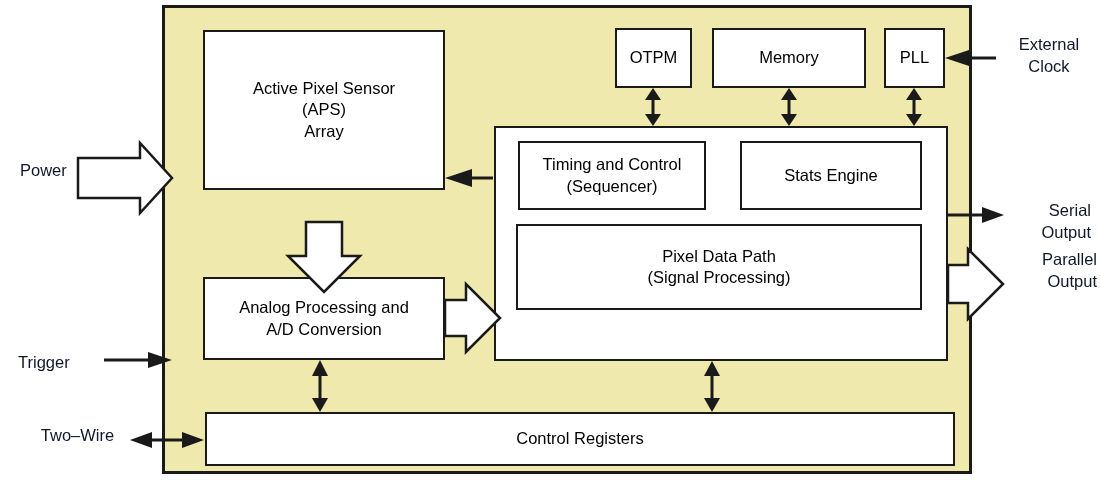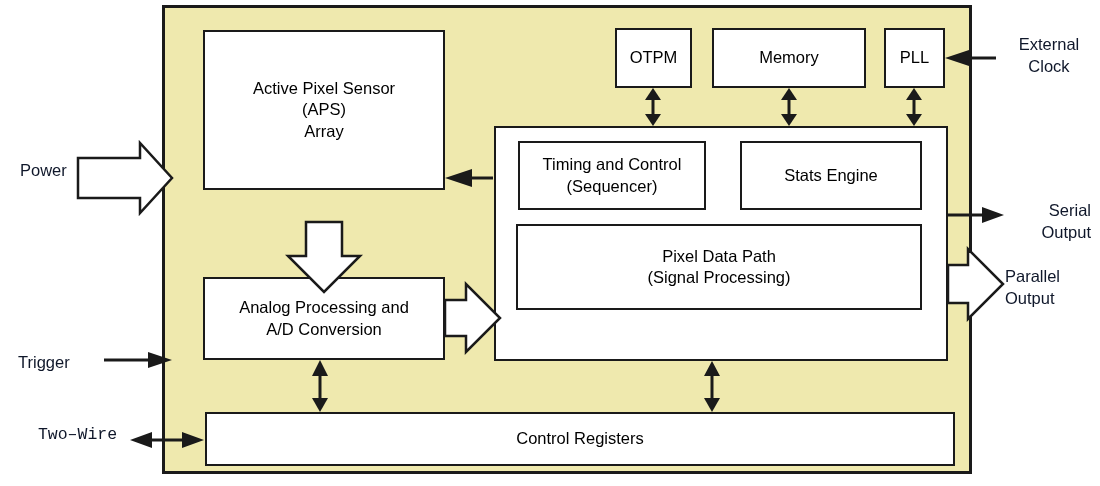--- a/index.html
+++ b/index.html
@@ -119,35 +119,35 @@
   </div>
 
   <div class="ext-label" style="left:8px; top:159px; width:66px; font-size:16.5px; text-align:left;margin-left:12px;">
     <span class="line">Power</span>
   </div>
 
   <div class="ext-label" style="left:18px; top:351px; width:76px; font-size:16.5px; text-align:left;">
     <span class="line">Trigger</span>
   </div>
 
-  <div class="ext-label" style="left:10px; top:424px; width:135px; font-size:16.5px; font-family:Liberation Mono, monospace;">
+  <div class="ext-label" style="left:10px; top:424px; width:135px; font-size:16.5px; ">
     <span class="line">Two–Wire</span>
   </div>
 
   <div class="ext-label" style="left:1003px; top:33px; width:92px; font-size:16.5px; text-align:center;">
     <span class="line">External</span>
     <span class="line">Clock</span>
   </div>
 
   <div class="ext-label" style="left:1009px; top:199px; width:82px; font-size:16.5px; text-align:right;">
     <span class="line">Serial</span>
     <span class="line">Output</span>
   </div>
 
-  <div class="ext-label" style="left:1005px; top:265px; width:92px; font-size:16.5px; text-align:left;">
+  <div class="ext-label" style="left:1005px; top:248px; width:92px; font-size:16.5px; text-align:right;">
     <span class="line">Parallel</span>
     <span class="line">Output</span>
   </div>
 
   <svg id="connectors" viewBox="0 0 1100 486">
 
     <polygon class="hollow" points="78,158 140,158 140,143 172,178 140,213 140,198 78,198"></polygon>
 
     <g>
       <line class="thinline" x1="104" y1="360" x2="150" y2="360"></line>

